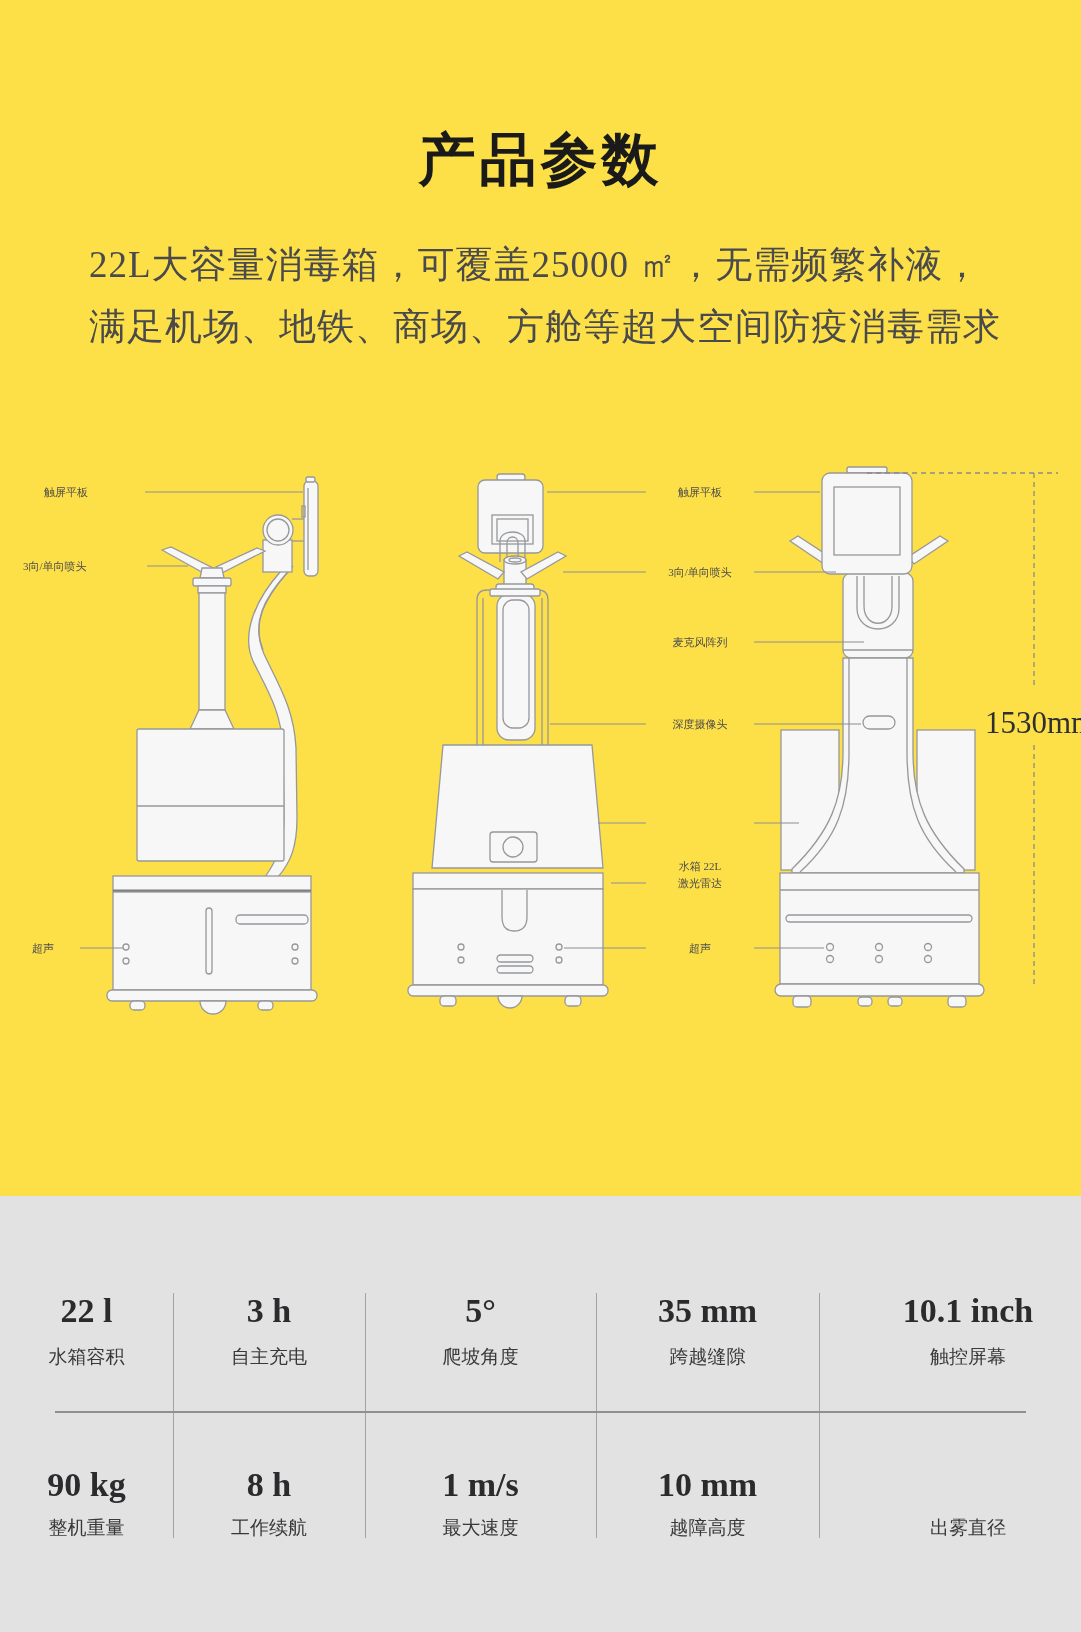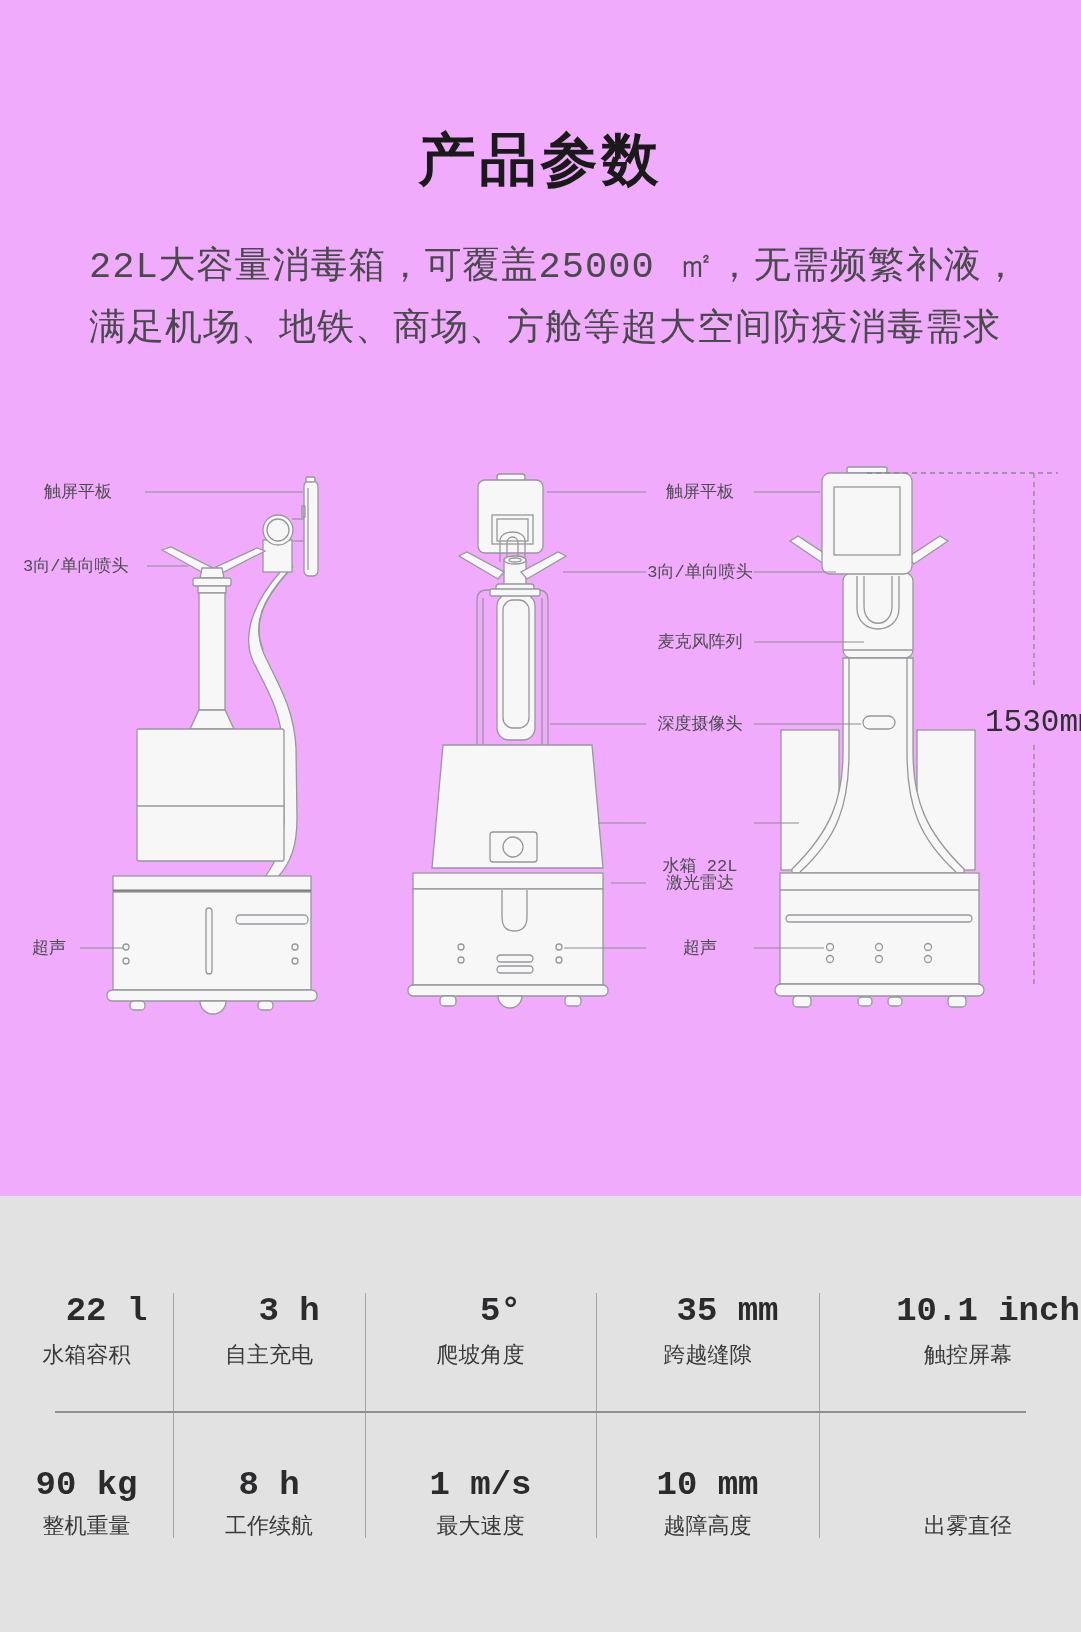--- a/index.html
+++ b/index.html
@@ -1,21 +1,21 @@
 <!DOCTYPE html>
 <html><head>
 <meta charset="utf-8">
 <style>
   html,body{margin:0;padding:0;background:#cfcfcf;}
   .page{
     position:relative;
     width:1081px;height:1632px;
-    background:#f0abfc;
+    background:#fde047;
     overflow:hidden;
-    font-family:Liberation Mono, monospace;
+    font-family:Liberation Serif, serif;
   }
   .bottom-section{
     position:absolute;left:0;top:1196px;width:1081px;height:436px;
     background:#e2e2e2;
   }
   .page-title{
     position:absolute;left:0;top:122px;width:1081px;
     text-align:center;
     font-size:57px;font-weight:700;color:#1a1a1a;letter-spacing:4px;
   }
@@ -23,44 +23,44 @@
     position:absolute;left:57px;width:990px;
     font-size:37px;font-weight:400;color:#4a4a4c;letter-spacing:1px;
     white-space:nowrap;
     margin-left:32px;
   }
   .subtitle.l1{top:240px;}
   .subtitle.l2{top:302px;}
   .diagram-svg{position:absolute;left:0;top:440px;}
   .callout{
     position:absolute;
-    font-size:17px;color:#4c4c4e;line-height:17px;
+    font-size:11px;color:#4c4c4e;line-height:17px;
     white-space:nowrap;
   }
   .callout.center{left:645px;width:110px;text-align:center;}
   .dim-label{
     position:absolute;left:985px;top:705px;width:90px;text-align:center;
     font-size:31px;color:#2f2f31;
   }
   .spec-value{
     position:absolute;text-align:center;
     font-size:34px;font-weight:700;color:#2b2b2d;line-height:40px;
     white-space:nowrap;
   }
   .spec-label{
     position:absolute;text-align:center;
-    font-size:22px;font-weight:400;color:#39393b;line-height:22px;
+    font-size:19px;font-weight:400;color:#39393b;line-height:22px;
     white-space:nowrap;
   }
   .c0{left:0;width:173px;}
   .c1{left:173px;width:192px;}
   .c2{left:365px;width:231px;}
   .c3{left:596px;width:223px;}
   .c4{left:819px;width:298px;}
-  .rv1{top:1291px;padding-left:20px;} .rl1{top:1346px;}
+  .rv1{top:1291px;} .rl1{top:1346px;}
   .rv2{top:1465px;} .rl2{top:1517px;}
   .vdiv{position:absolute;top:1293px;height:245px;width:1px;background:#a3a3a3;}
   .hdiv{position:absolute;left:55px;top:1411px;width:971px;height:2px;background:#8f8f8f;}
   .ln{stroke:#97989a;stroke-width:1.3;fill:none;}
   .f{fill:#f7f7f8;}
   .lead{stroke:#8d8d8f;stroke-width:1.2;}
   .dash{stroke:#8a8a8c;stroke-width:1.3;stroke-dasharray:5 4;fill:none;}
   .dark{stroke:#7e7f81;stroke-width:3;}
 </style>
 </head>

